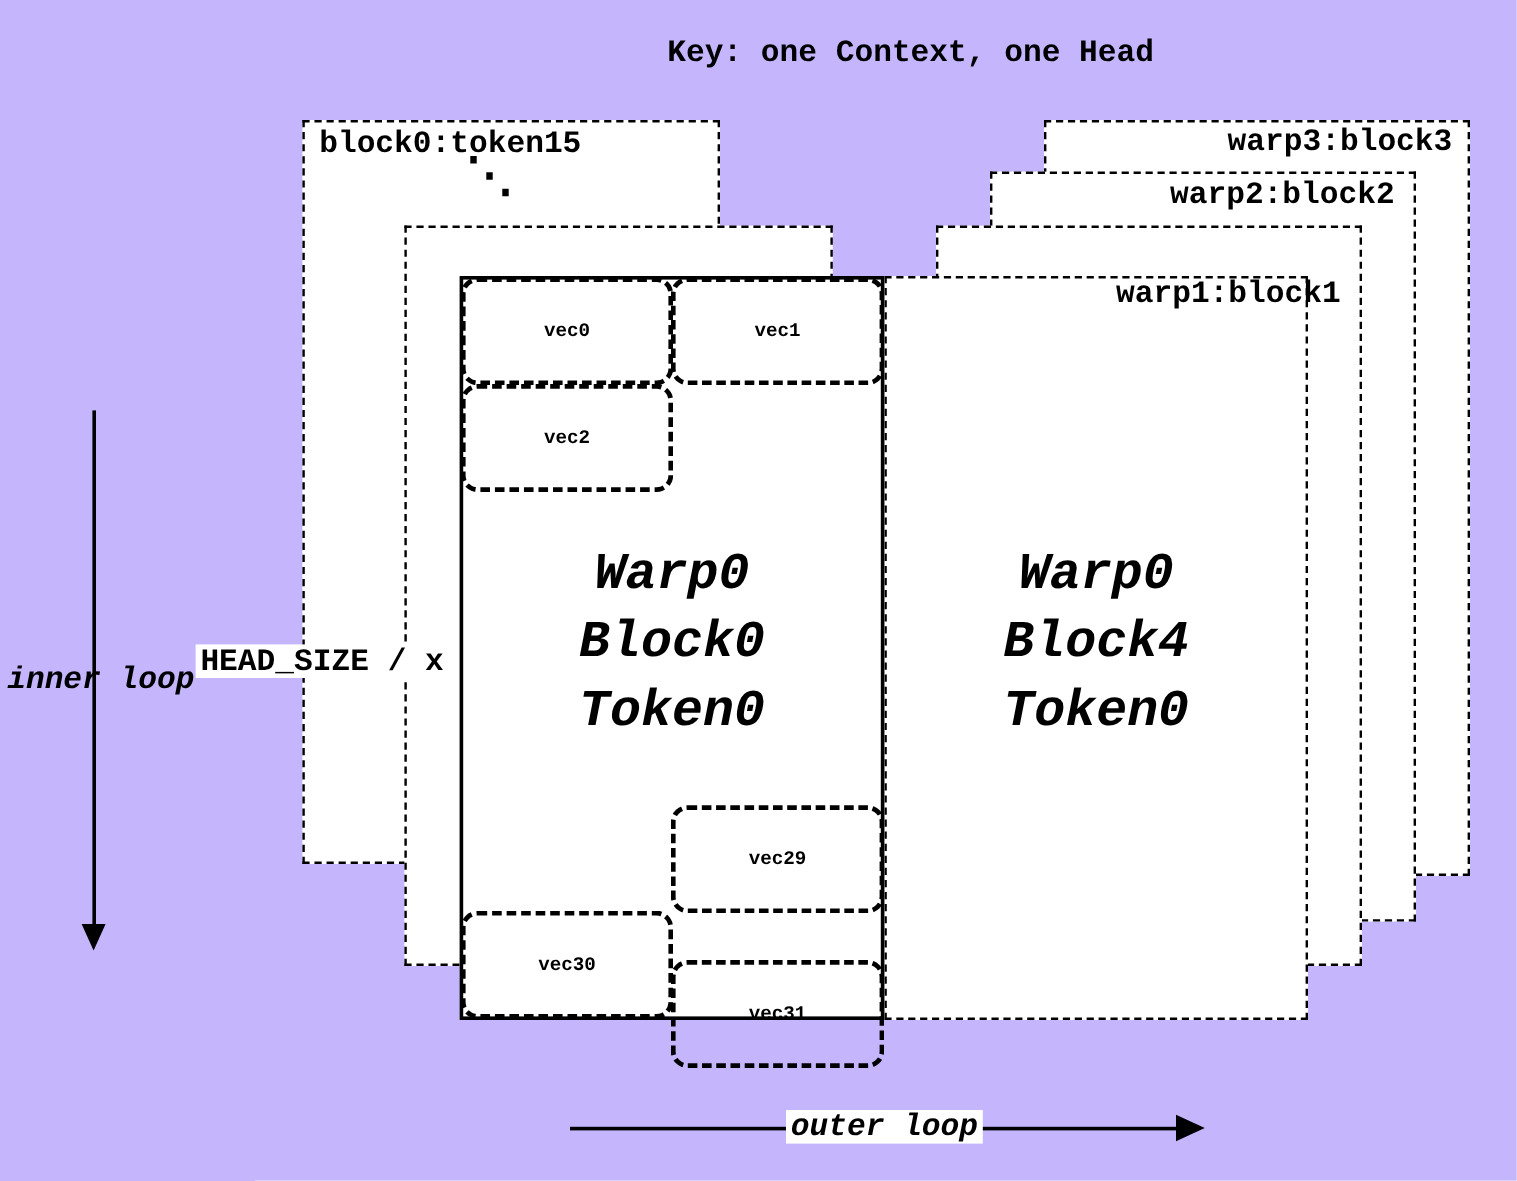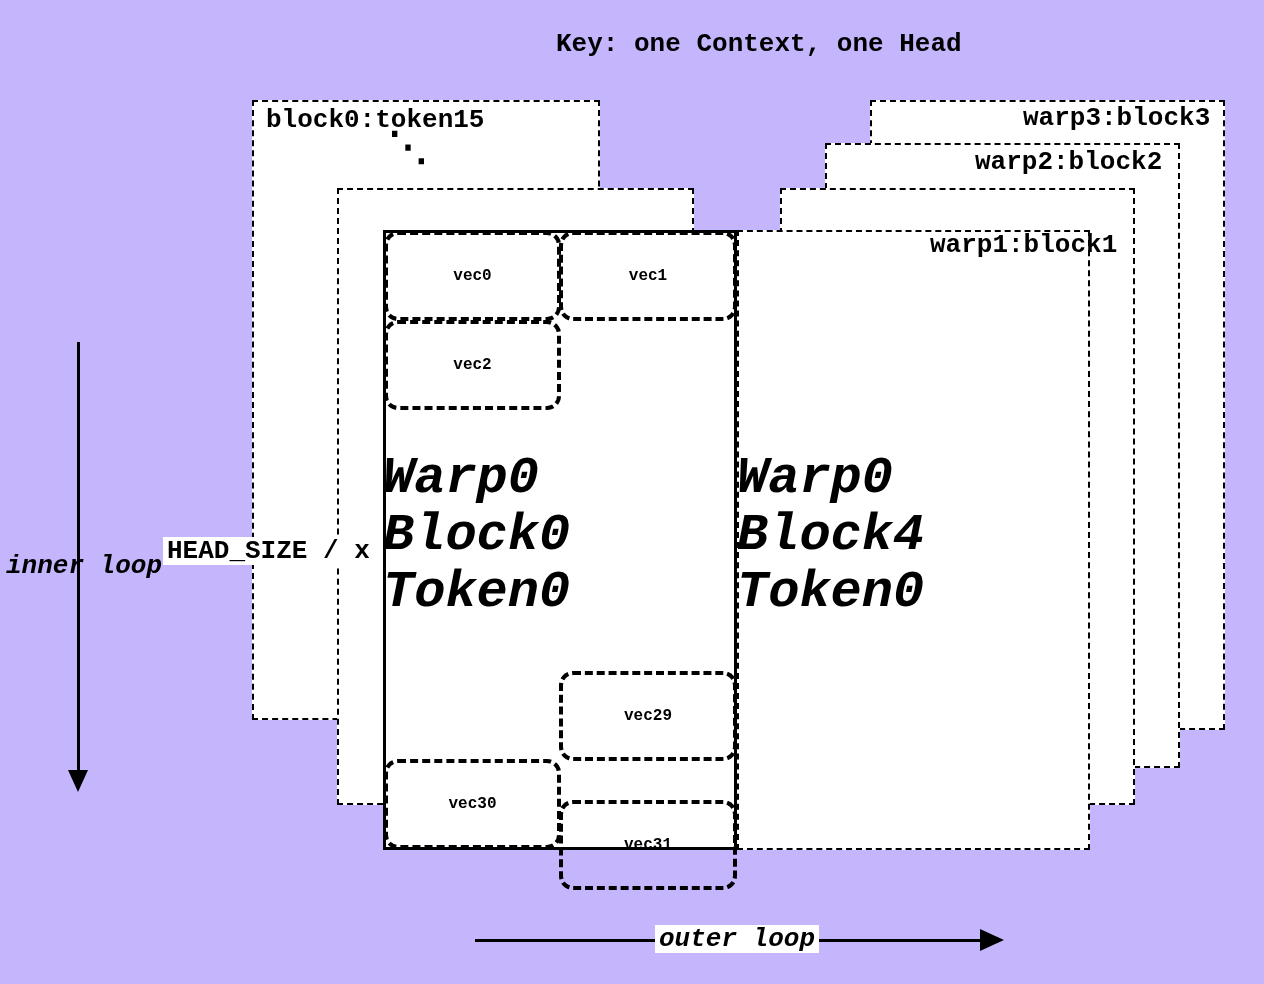--- a/index.html
+++ b/index.html
@@ -14,22 +14,22 @@
   .solidb { border:3px solid #000; background:#fff; }
   .lbl { position:absolute; font-weight:bold; font-size:26px; white-space:nowrap; line-height:28px; }
   .ital { font-style:italic; }
   .whitebg { background:#fff; padding:0 4px; }
   .vec {
     position:absolute; border:4px dashed #000; border-radius:14px;
     display:flex; align-items:center; justify-content:center;
     font-weight:bold; font-size:16px;
   }
   .center-text {
-    position:absolute; font-weight:bold; font-style:italic;
-    font-size:52px; line-height:57px;
+    position:absolute; text-align:center; font-weight:bold; font-style:italic;
+    font-size:43px; line-height:57px;
   }
   .line { position:absolute; background:#000; }
   .tri { position:absolute; width:0; height:0; }
   .ellipsis { position:absolute; font-weight:bold; font-size:40px; line-height:40px; }
 
   
   .r-b0t15 { left:252px; top:100px; width:348px; height:620px; }
   .r-b0t1  { left:337px; top:188px; width:357px; height:617px; }
   .l-b0t15 { left:266px; top:106px; }
   .l-b0t1  { left:357px; top:194px; }

